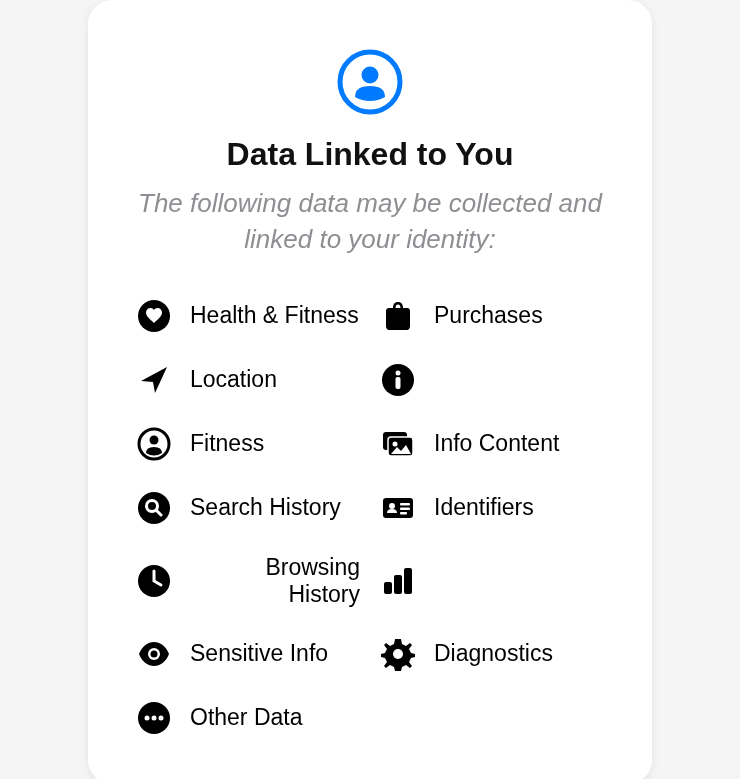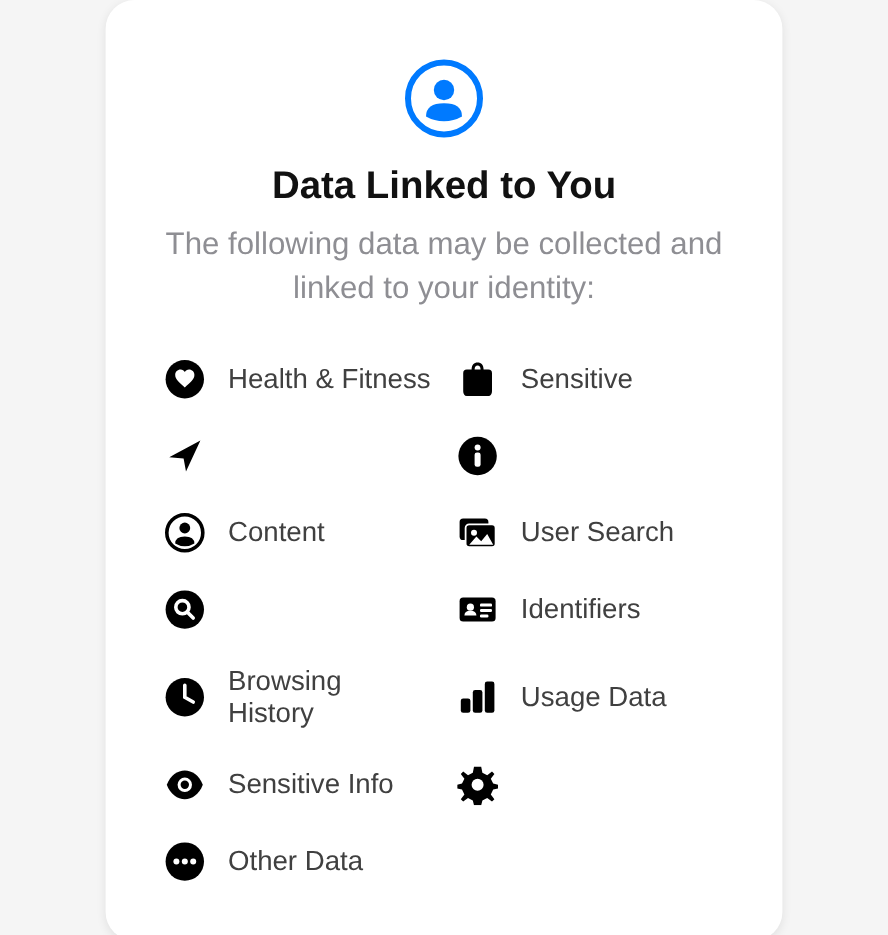--- a/index.html
+++ b/index.html
@@ -43,20 +43,21 @@
       font-size: 32px;
       font-weight: 700;
       color: #111;
       margin-bottom: 12px;
     }
     .subtitle {
       font-size: 26px;
       font-weight: 400;
       color: #8e8e93;
       line-height: 1.4;
+      font-style: italic;
     }
     .grid {
       display: grid;
       grid-template-columns: 1fr 1fr;
       gap: 28px 20px;
     }
     .item {
       display: flex;
       align-items: center;
       gap: 18px;
@@ -70,21 +71,22 @@
       flex-shrink: 0;
     }
     .item-icon svg {
       width: 34px;
       height: 34px;
       fill: #000;
     }
     .item-label {
       font-size: 23px;
       font-weight: 400;
-      color: #404040;
+      color: #000000;
+      text-align: right;
     }
   </style>
 </head>
 <body>
 
 <div class="card">
   <div class="header">
     <div class="header-icon">
       <svg viewBox="0 0 68 68">
         <circle cx="34" cy="34" r="30" fill="none" stroke="#007aff" stroke-width="5"></circle>
@@ -107,73 +109,75 @@
       </span>
       <span class="item-label">Health &amp; Fitness</span>
     </div>
 
     <div class="item">
       <span class="item-icon">
         <svg viewBox="0 0 34 34">
             <path d="M12 9 C12 5 14 3 17 3 C20 3 22 5 22 9 L26 9 C28 9 29 10 29 12 L29 27 C29 29 28 31 26 31 L8 31 C6 31 5 29 5 27 L5 12 C5 10 6 9 8 9 Z M14.5 9 L19.5 9 C19.5 6.5 18.5 5.5 17 5.5 C15.5 5.5 14.5 6.5 14.5 9 Z"></path>
           </svg>
       </span>
-      <span class="item-label">Sensitive</span>
+      <span class="item-label">Purchases</span>
     </div>
 
 
     <div class="item">
       <span class="item-icon">
         <svg viewBox="0 0 34 34">
             <path d="M4 18 L30 4 L18 30 L16 19 Z"></path>
           </svg>
       </span>
+      <span class="item-label">Location</span>
     </div>
 
     <div class="item">
       <span class="item-icon">
         <svg viewBox="0 0 34 34">
             <circle cx="17" cy="17" r="16"></circle>
             <circle cx="17" cy="10" r="2.5" fill="#fff"></circle>
             <rect x="14.5" y="14" width="5" height="12" rx="2" fill="#fff"></rect>
           </svg>
       </span>
     </div>
 
     <div class="item">
       <span class="item-icon">
         <svg viewBox="0 0 34 34">
             <circle cx="17" cy="17" r="15" fill="none" stroke="#000" stroke-width="3"></circle>
             <circle cx="17" cy="13" r="4.5"></circle>
             <path d="M9 26 Q9 20 17 20 Q25 20 25 26 A 15 15 0 0 1 9 26 Z"></path>
           </svg>
       </span>
-      <span class="item-label">Content</span>
+      <span class="item-label">Fitness</span>
     </div>
 
     <div class="item">
       <span class="item-icon">
         <svg viewBox="0 0 34 34">
             <rect x="2" y="5" width="24" height="18" rx="3"></rect>
             <rect x="7" y="10" width="25" height="19" rx="3" stroke="#fff" stroke-width="1.5"></rect>
             <circle cx="14" cy="17" r="2.5" fill="#fff"></circle>
             <path d="M10 27 L16 20 L20 24 L25 18 L30 27 Z" fill="#fff"></path>
           </svg>
       </span>
-      <span class="item-label">User Search</span>
+      <span class="item-label">Info Content</span>
     </div>
 
     <div class="item">
       <span class="item-icon">
         <svg viewBox="0 0 34 34">
             <circle cx="17" cy="17" r="16"></circle>
             <circle cx="15" cy="15" r="5.5" fill="none" stroke="#fff" stroke-width="3"></circle>
             <line x1="19" y1="19" x2="24" y2="24" stroke="#fff" stroke-width="3" stroke-linecap="round"></line>
           </svg>
       </span>
+      <span class="item-label">Search History</span>
     </div>
 
     <div class="item">
       <span class="item-icon">
         <svg viewBox="0 0 34 34">
             <rect x="2" y="7" width="30" height="20" rx="3"></rect>
             <circle cx="11" cy="15" r="3" fill="#fff"></circle>
             <path d="M6 22 Q6 18 11 18 Q16 18 16 22 Z" fill="#fff"></path>
             <rect x="19" y="12" width="10" height="2.5" rx="1" fill="#fff"></rect>
             <rect x="19" y="16.5" width="10" height="2.5" rx="1" fill="#fff"></rect>
@@ -194,41 +198,41 @@
     </div>
 
     <div class="item">
       <span class="item-icon">
         <svg viewBox="0 0 34 34">
             <rect x="3" y="18" width="8" height="12" rx="2"></rect>
             <rect x="13" y="11" width="8" height="19" rx="2"></rect>
             <rect x="23" y="4" width="8" height="26" rx="2"></rect>
           </svg>
       </span>
-      <span class="item-label">Usage Data</span>
     </div>
 
     <div class="item">
       <span class="item-icon">
         <svg viewBox="0 0 34 34">
             <path d="M2 17 C5 9 11 5 17 5 C23 5 29 9 32 17 C29 25 23 29 17 29 C11 29 5 25 2 17 Z"></path>
             <circle cx="17" cy="17" r="6" fill="#fff"></circle>
             <circle cx="17" cy="17" r="3.5" fill="#000"></circle>
           </svg>
       </span>
       <span class="item-label">Sensitive Info</span>
     </div>
 
     <div class="item">
       <span class="item-icon">
         <svg viewBox="0 0 34 34">
             <path d="M17 2 L20 2 L21 7 L25 9 L29 6 L31 8 L28 12 L30 16 L34 17 L34 20 L30 21 L28 25 L31 29 L29 31 L25 28 L21 30 L20 34 L17 34 L14 34 L13 30 L9 28 L5 31 L3 29 L6 25 L4 21 L0 20 L0 17 L4 16 L6 12 L3 8 L5 6 L9 9 L13 7 L14 2 Z"></path>
             <circle cx="17" cy="17" r="5" fill="#fff"></circle>
           </svg>
       </span>
+      <span class="item-label">Diagnostics</span>
     </div>
 
     <div class="item">
       <span class="item-icon">
         <svg viewBox="0 0 34 34">
             <circle cx="17" cy="17" r="16"></circle>
             <circle cx="10" cy="17" r="2.5" fill="#fff"></circle>
             <circle cx="17" cy="17" r="2.5" fill="#fff"></circle>
             <circle cx="24" cy="17" r="2.5" fill="#fff"></circle>
           </svg>

